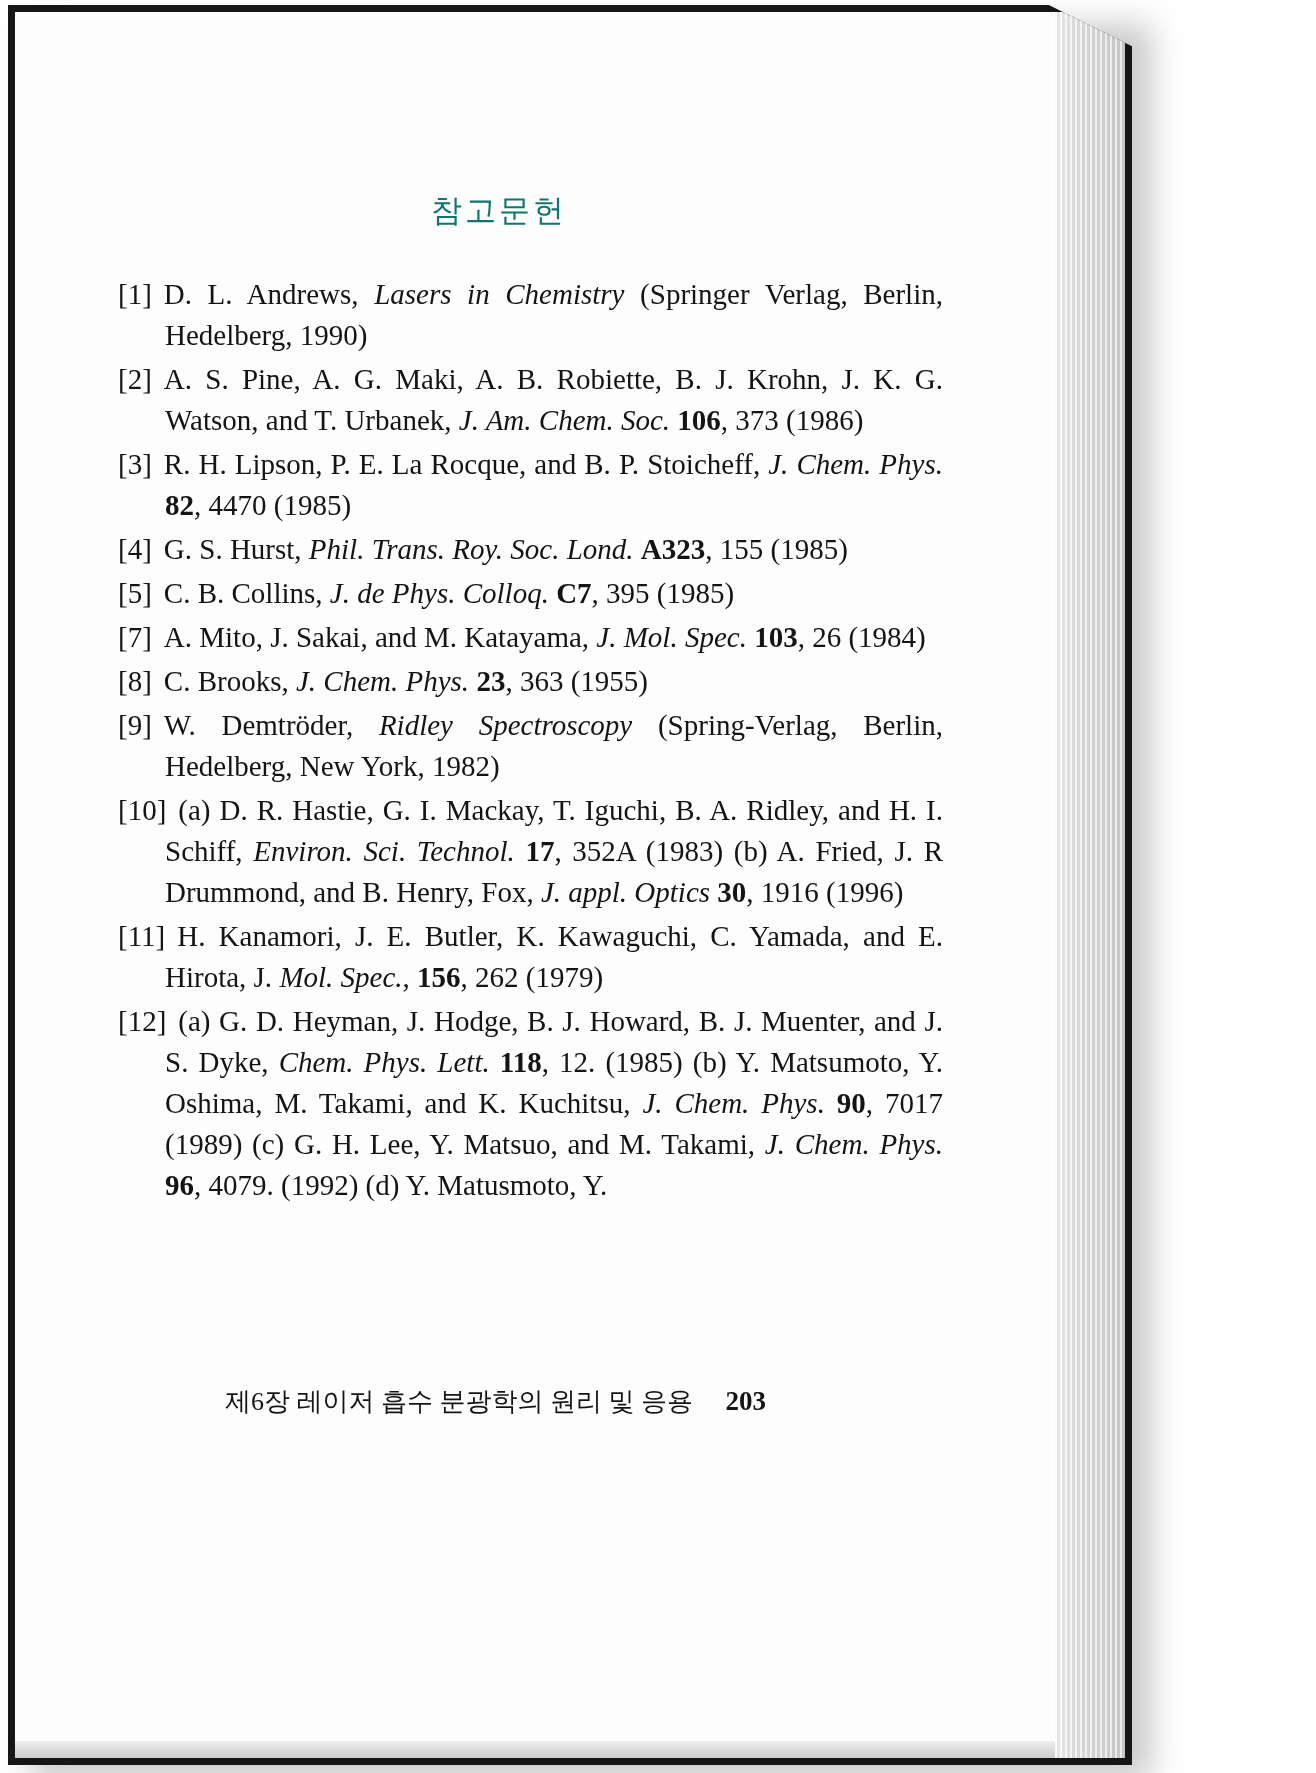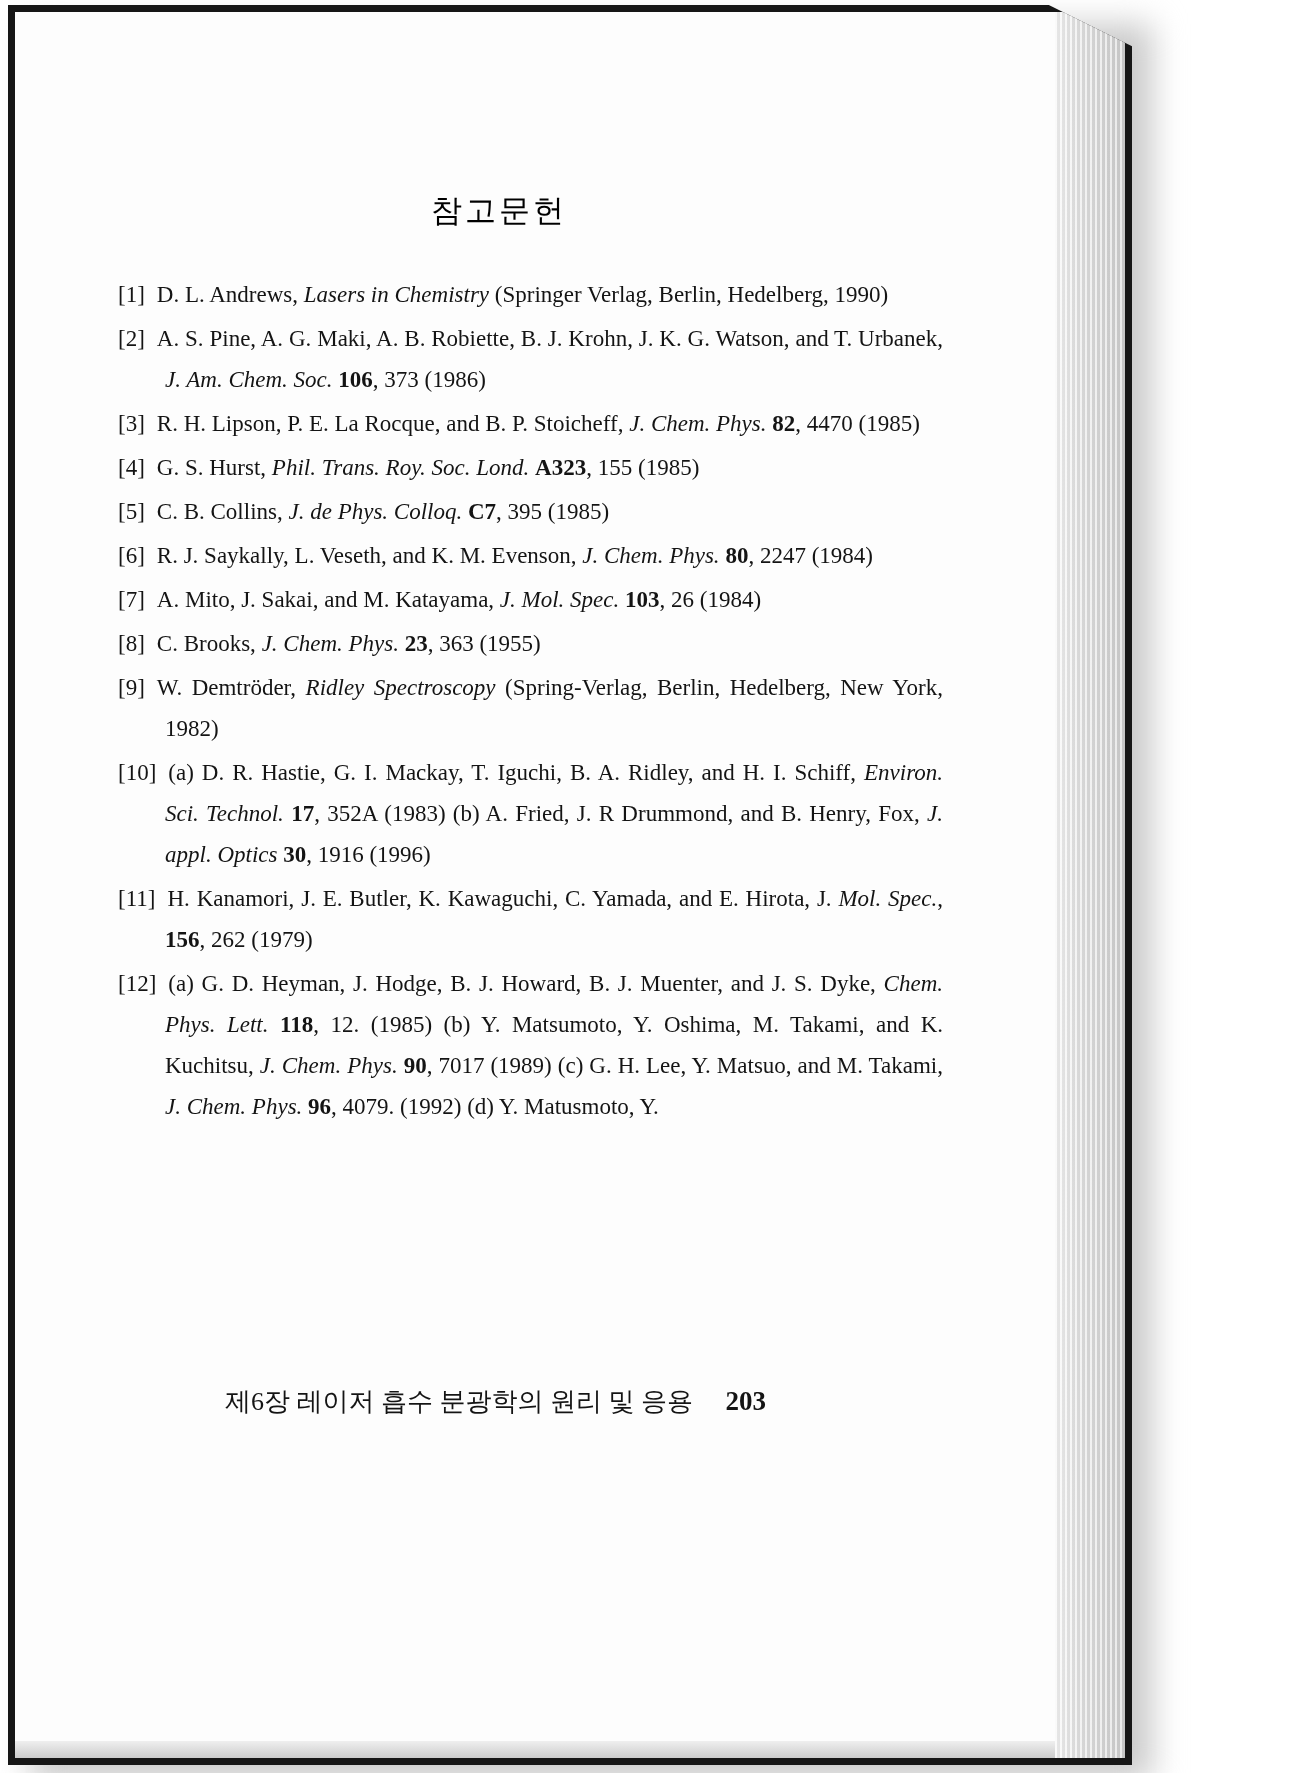--- a/index.html
+++ b/index.html
@@ -26,27 +26,27 @@
     background:
       repeating-linear-gradient(90deg, rgba(255,255,255,0.55) 0 2px, rgba(0,0,0,0.06) 2px 5px),
       linear-gradient(90deg, #f5f5f5 0%, #e4e4e4 35%, #d1d1d1 100%);
   }
   .edge-bottom {
     position:absolute; left:7px; top:1736px; width:1040px; height:17px;
     background:linear-gradient(180deg, #efefef, #cccccc);
   }
   .title {
     position:absolute; top:178px; left:60px; width:848px;
-    text-align:center; font-size:31px; letter-spacing:3px; color:#000000;
+    text-align:center; font-size:31px; letter-spacing:3px; color:#0f766e;
   }
   .refs {
     position:absolute; top:262px; left:103px; width:825px; color:#141414;
   }
   .ref {
-    font-size:23px; line-height:41px; text-align:justify;
+    font-size:29px; line-height:41px; text-align:justify;
     padding-left:47px; text-indent:-47px; margin-bottom:3px;
   }
   .ref-label { margin-right:12px; }
   .seg-italic { font-style:italic; }
   .seg-bold { font-weight:bold; }
   .footer {
     position:absolute; top:1372px; left:210px; width:830px;
     font-size:26px; color:#141414; white-space:nowrap;
   }
   .footer .page-number { font-weight:bold; font-size:27px; margin-left:26px; }
@@ -60,21 +60,20 @@
     <div class="edge-right"></div>
     <div class="edge-bottom"></div>
     <div class="page">
       <div class="title">참고문헌</div>
       <div class="refs">
           <div class="ref"><span class="ref-label">[1]</span><span class="seg-normal">D. L. Andrews, </span><span class="seg-italic">Lasers in Chemistry</span><span class="seg-normal"> (Springer Verlag, Berlin, Hedelberg, 1990)</span></div>
           <div class="ref"><span class="ref-label">[2]</span><span class="seg-normal">A. S. Pine, A. G. Maki, A. B. Robiette, B. J. Krohn, J. K. G. Watson, and T. Urbanek, </span><span class="seg-italic">J. Am. Chem. Soc.</span><span class="seg-normal"> </span><span class="seg-bold">106</span><span class="seg-normal">, 373 (1986)</span></div>
           <div class="ref"><span class="ref-label">[3]</span><span class="seg-normal">R. H. Lipson, P. E. La Rocque, and B. P. Stoicheff, </span><span class="seg-italic">J. Chem. Phys.</span><span class="seg-normal"> </span><span class="seg-bold">82</span><span class="seg-normal">, 4470 (1985)</span></div>
           <div class="ref"><span class="ref-label">[4]</span><span class="seg-normal">G. S. Hurst, </span><span class="seg-italic">Phil. Trans. Roy. Soc. Lond.</span><span class="seg-normal"> </span><span class="seg-bold">A323</span><span class="seg-normal">, 155 (1985)</span></div>
           <div class="ref"><span class="ref-label">[5]</span><span class="seg-normal">C. B. Collins, </span><span class="seg-italic">J. de Phys. Colloq.</span><span class="seg-normal"> </span><span class="seg-bold">C7</span><span class="seg-normal">, 395 (1985)</span></div>
-          <div class="ref"><span class="ref-label">[6]</span><span class="seg-normal">R. J. Saykally, L. Veseth, and K. M. Evenson, </span><span class="seg-italic">J. Chem. Phys.</span><span class="seg-normal"> </span><span class="seg-bold">80</span><span class="seg-normal">, 2247 (1984)</span></div>
           <div class="ref"><span class="ref-label">[7]</span><span class="seg-normal">A. Mito, J. Sakai, and M. Katayama, </span><span class="seg-italic">J. Mol. Spec.</span><span class="seg-normal"> </span><span class="seg-bold">103</span><span class="seg-normal">, 26 (1984)</span></div>
           <div class="ref"><span class="ref-label">[8]</span><span class="seg-normal">C. Brooks, </span><span class="seg-italic">J. Chem. Phys.</span><span class="seg-normal"> </span><span class="seg-bold">23</span><span class="seg-normal">, 363 (1955)</span></div>
           <div class="ref"><span class="ref-label">[9]</span><span class="seg-normal">W. Demtröder, </span><span class="seg-italic">Ridley Spectroscopy</span><span class="seg-normal"> (Spring-Verlag, Berlin, Hedelberg, New York, 1982)</span></div>
           <div class="ref"><span class="ref-label">[10]</span><span class="seg-normal">(a) D. R. Hastie, G. I. Mackay, T. Iguchi, B. A. Ridley, and H. I. Schiff, </span><span class="seg-italic">Environ. Sci. Technol.</span><span class="seg-normal"> </span><span class="seg-bold">17</span><span class="seg-normal">, 352A (1983) (b) A. Fried, J. R Drummond, and B. Henry, Fox, </span><span class="seg-italic">J. appl. Optics</span><span class="seg-normal"> </span><span class="seg-bold">30</span><span class="seg-normal">, 1916 (1996)</span></div>
           <div class="ref"><span class="ref-label">[11]</span><span class="seg-normal">H. Kanamori, J. E. Butler, K. Kawaguchi, C. Yamada, and E. Hirota, J. </span><span class="seg-italic">Mol. Spec.</span><span class="seg-normal">, </span><span class="seg-bold">156</span><span class="seg-normal">, 262 (1979)</span></div>
           <div class="ref"><span class="ref-label">[12]</span><span class="seg-normal">(a) G. D. Heyman, J. Hodge, B. J. Howard, B. J. Muenter, and J. S. Dyke, </span><span class="seg-italic">Chem. Phys. Lett.</span><span class="seg-normal"> </span><span class="seg-bold">118</span><span class="seg-normal">, 12. (1985) (b) Y. Matsumoto, Y. Oshima, M. Takami, and K. Kuchitsu, </span><span class="seg-italic">J. Chem. Phys.</span><span class="seg-normal"> </span><span class="seg-bold">90</span><span class="seg-normal">, 7017 (1989) (c) G. H. Lee, Y. Matsuo, and M. Takami, </span><span class="seg-italic">J. Chem. Phys.</span><span class="seg-normal"> </span><span class="seg-bold">96</span><span class="seg-normal">, 4079. (1992) (d) Y. Matusmoto, Y.</span></div>
         </div>
       <div class="footer">
         <span>제6장  레이저 흡수 분광학의 원리 및 응용</span>
         <span class="page-number">203</span>

